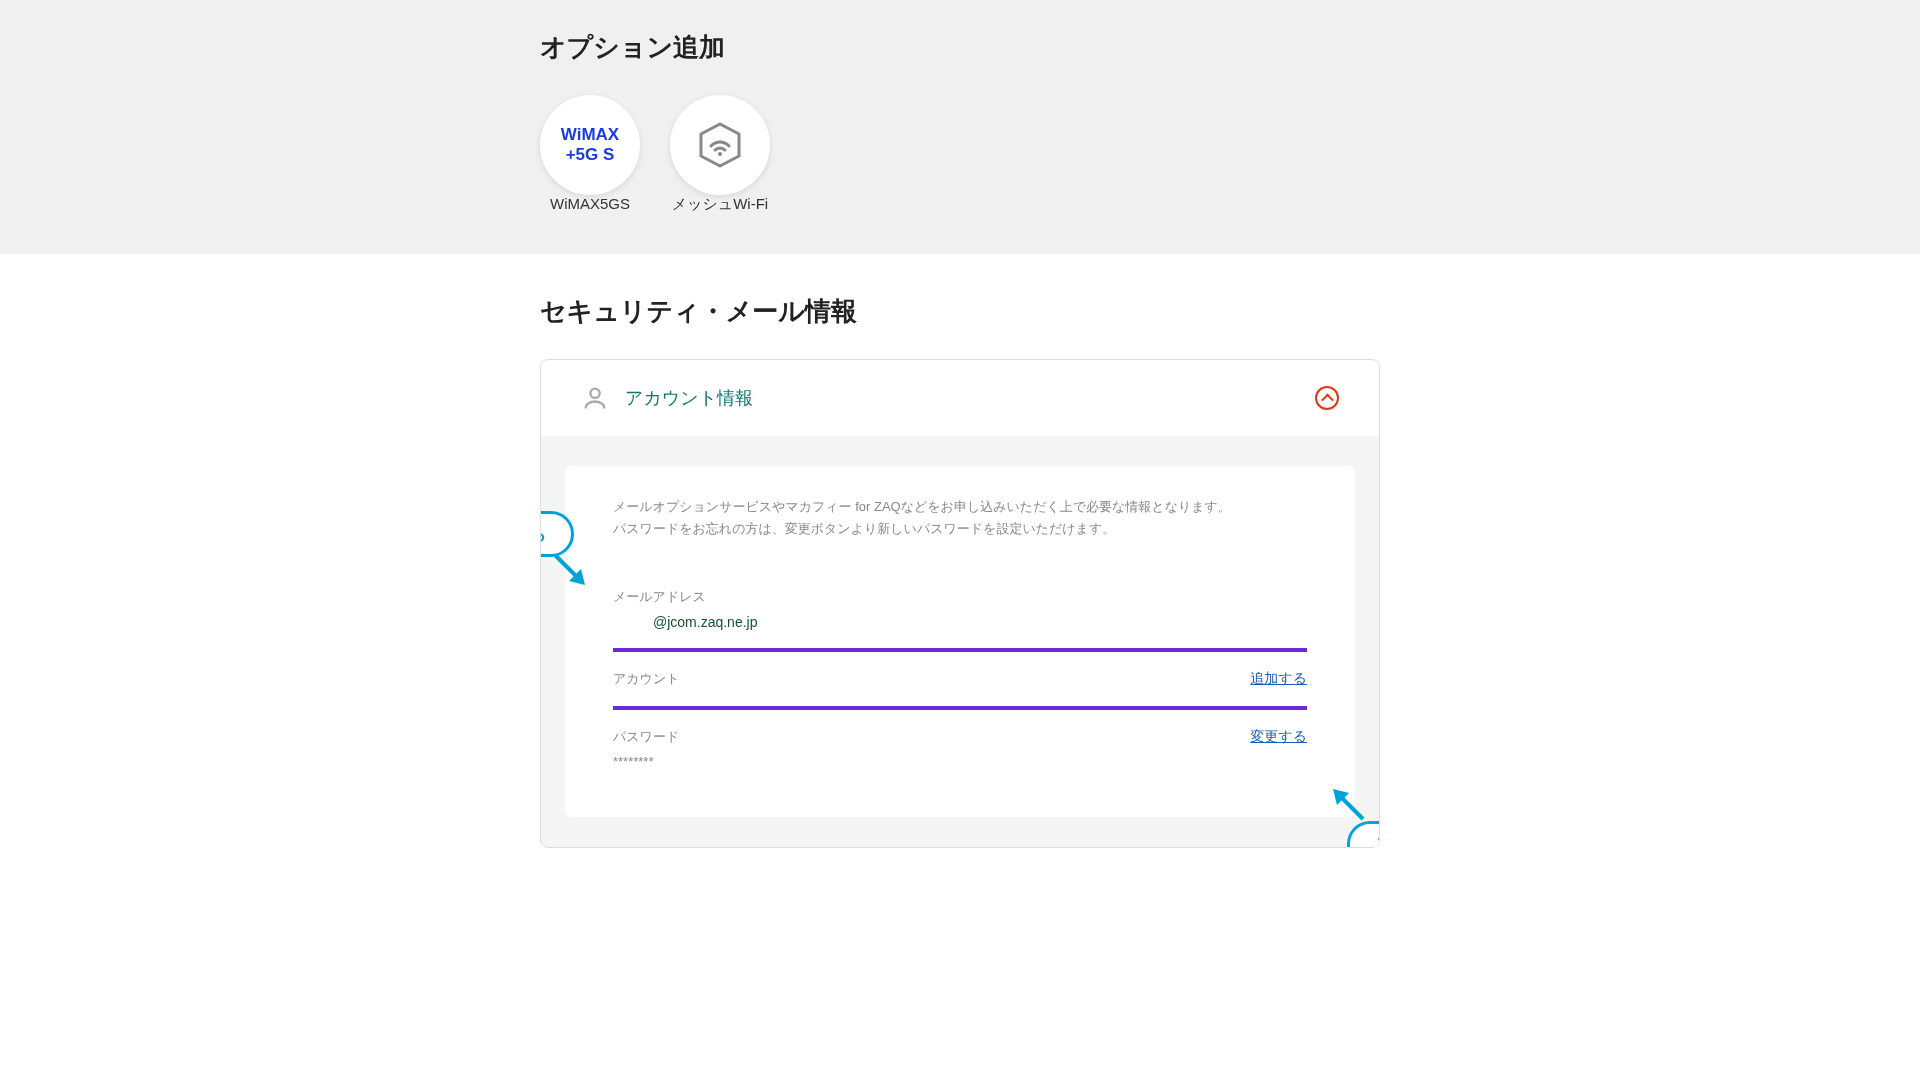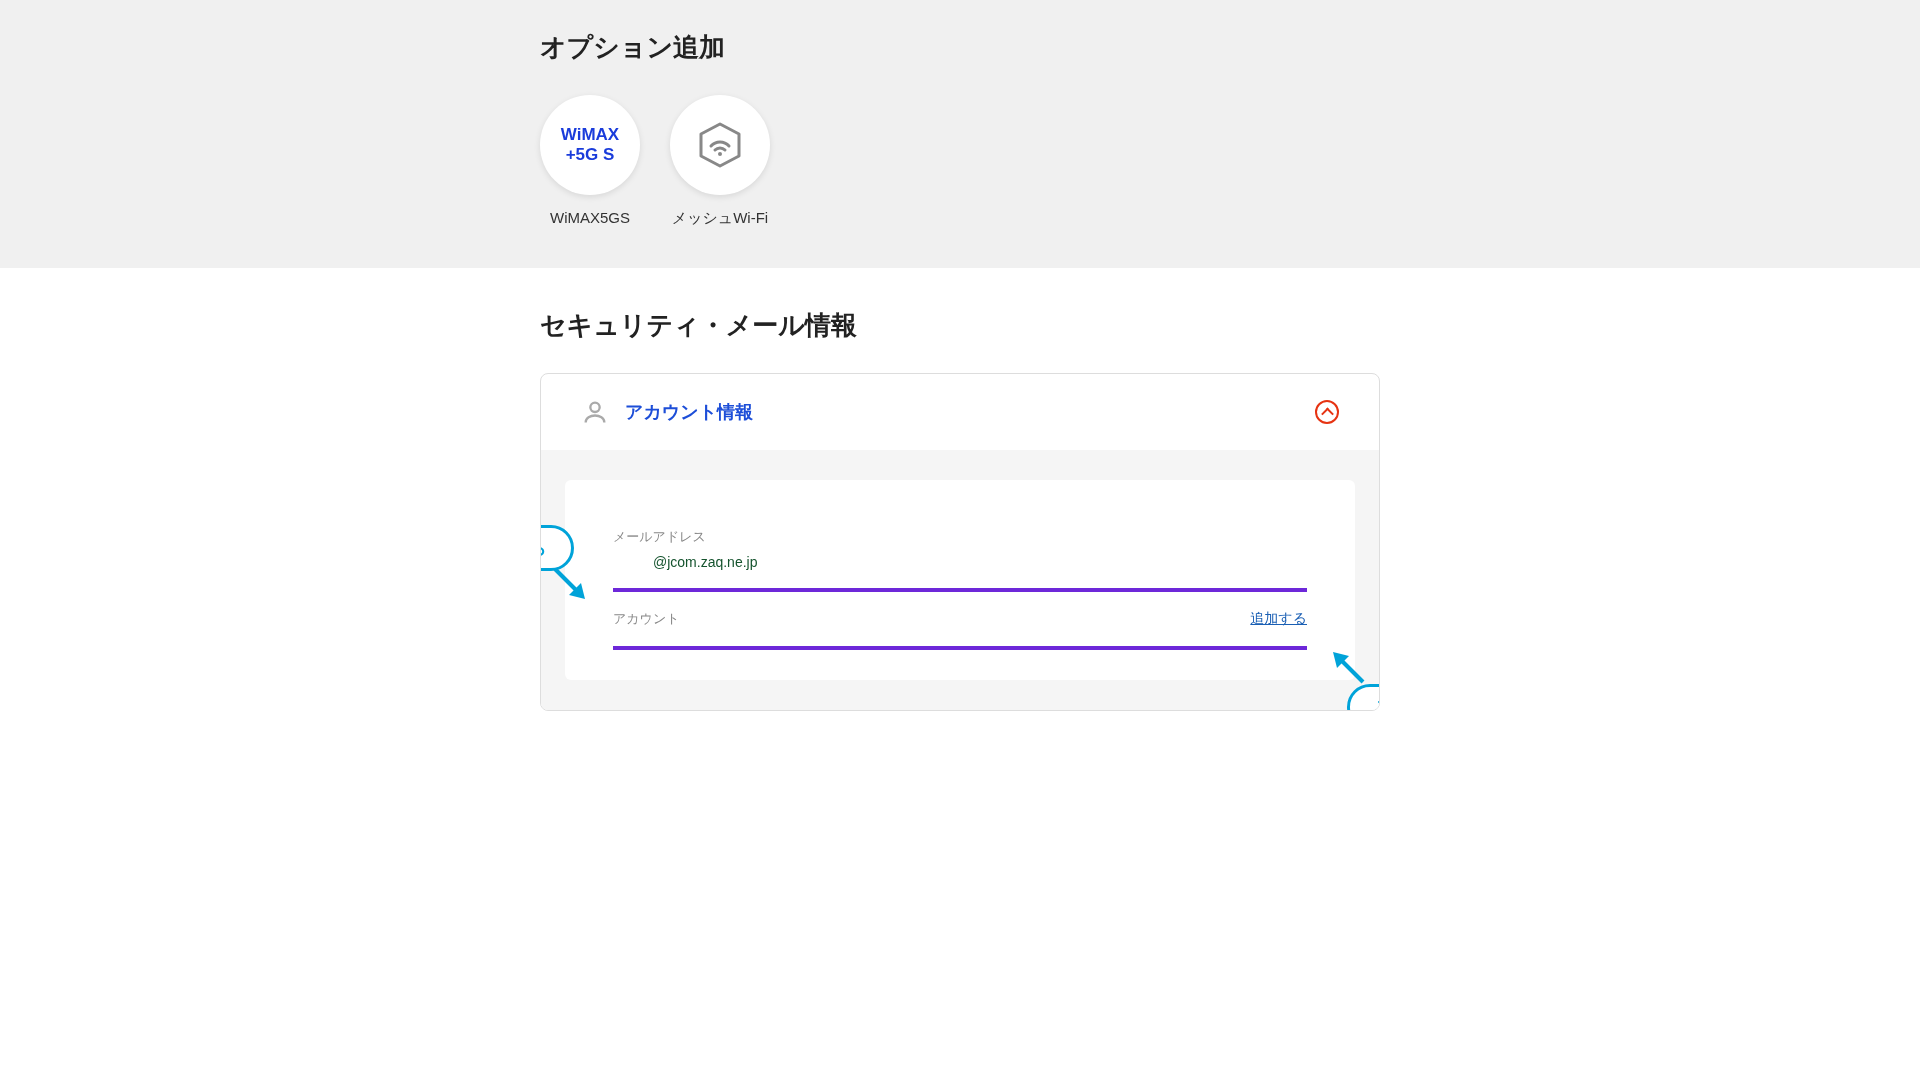--- a/index.html
+++ b/index.html
@@ -5,42 +5,42 @@
     * { margin: 0; padding: 0; box-sizing: border-box; }
     body { font-family: "Hiragino Kaku Gothic ProN", "Meiryo", sans-serif; background: #fff; color: #333; }
     
     .section-gray { background: #f0f0f0; padding: 30px 0 40px; }
     .section-white { background: #fff; padding: 40px 8px; }
     .container { max-width: 880px; margin: 0 auto; padding: 0 20px; }
     
     .section-title { font-size: 26px; font-weight: bold; color: #222; margin-bottom: 30px; }
     
     .option-items { display: flex; gap: 30px; }
-    .option-item { display: flex; flex-direction: column; align-items: center; gap: 14px; }
+    .option-item { display: flex; flex-direction: column; align-items: center; }
     .option-circle {
       width: 100px; height: 100px; border-radius: 50%;
       background: #fff; display: flex; flex-direction: column;
       align-items: center; justify-content: center;
       box-shadow: 0 2px 6px rgba(0,0,0,0.1);
       font-weight: bold; line-height: 1.2;
       cursor: pointer;
     }
     .circle-text { color: #1a3cdb; font-size: 17px; text-align: center; font-weight: 700; }
     .option-label { font-size: 15px; color: #333; }
     
     .card {
       background: #fff; border: 1px solid #ddd; border-radius: 8px;
       overflow: hidden;
     }
     .card-header {
       display: flex; align-items: center; justify-content: space-between;
       padding: 24px 40px; cursor: pointer;
     }
     .card-header-left { display: flex; align-items: center; gap: 16px; }
-    .card-title { font-size: 18px; font-weight: bold; color: #1d4ed8; }
+    .card-title { font-size: 18px; font-weight: normal; color: #0f766e; }
     
     .card-body {
       background: #f5f5f5; padding: 30px 24px;
     }
     .inner-card {
       background: #fff; border-radius: 6px; padding: 30px 48px;
       position: relative;
     }
     .inner-title { font-size: 16px; font-weight: bold; color: #222; margin-bottom: 8px; }
     .inner-desc { font-size: 13px; color: #888; line-height: 1.7; margin-bottom: 30px; }
@@ -133,35 +133,46 @@
 
       <div class="card-body">
         <div class="inner-card">
 
           <div class="callout callout-1">こちら</div>
           <svg class="arrow-svg arrow-1" width="40" height="40" viewBox="0 0 40 40">
             <line x1="4" y1="4" x2="30" y2="30" stroke="#00a3d9" stroke-width="4"></line>
             <polygon points="34,34 18,30 30,18" fill="#00a3d9"></polygon>
           </svg>
 
+          <p class="inner-desc">
+            <span>メールオプションサービスやマカフィー for ZAQなどをお申し込みいただく上で必要な情報となります。</span><br>
+            <span>パスワードをお忘れの方は、変更ボタンより新しいパスワードを設定いただけます。</span>
+          </p>
 
           <div class="field-row">
             <div class="field-top">
               <span class="field-label">メールアドレス</span>
             </div>
             <span class="field-value">@jcom.zaq.ne.jp</span>
           </div>
 
           <div class="field-row">
             <div class="field-top">
               <span class="field-label">アカウント</span>
               <a class="field-link">追加する</a>
             </div>
           </div>
 
+          <div class="field-row" style="border-bottom:none;">
+            <div class="field-top">
+              <span class="field-label">パスワード</span>
+              <a class="field-link">変更する</a>
+            </div>
+            <span class="field-label" style="padding-left:0;">********</span>
+          </div>
 
           <svg class="arrow-svg arrow-2" width="40" height="40" viewBox="0 0 40 40">
             <line x1="36" y1="36" x2="12" y2="12" stroke="#00a3d9" stroke-width="4"></line>
             <polygon points="6,6 22,10 10,22" fill="#00a3d9"></polygon>
           </svg>
           <div class="callout callout-2">ここから</div>
 
         </div>
       </div>
     </div>

